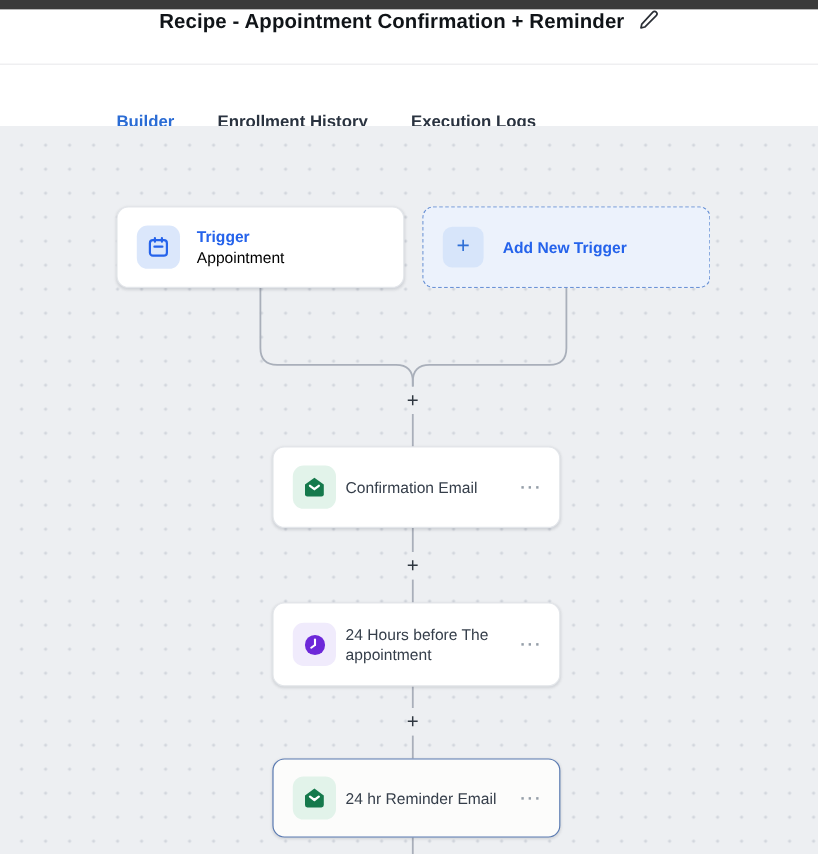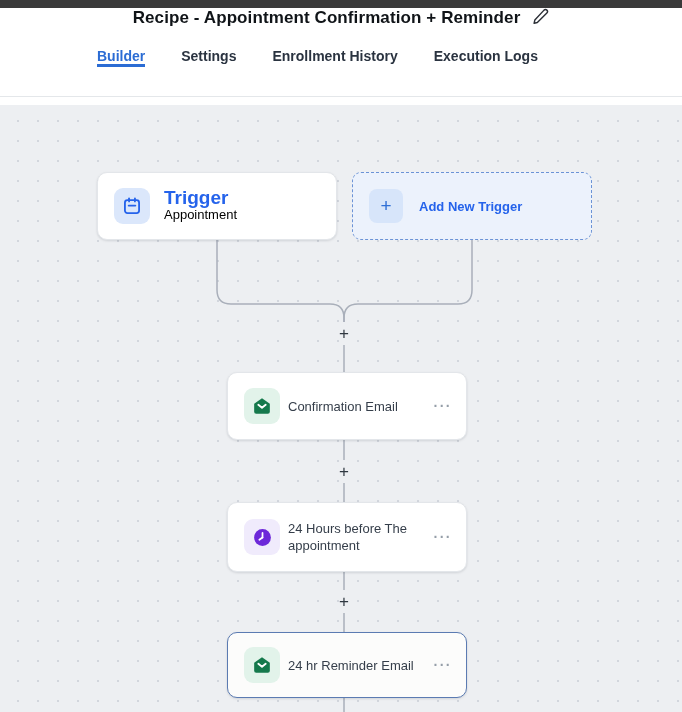--- a/index.html
+++ b/index.html
@@ -11,22 +11,22 @@
   .topbar { position:absolute; left:0; top:0; width:682px; height:8px; background:#3a3a3a; }
 
   
   .header { position:absolute; left:0; top:8px; width:682px; height:46px; background:#fff;
             display:flex; align-items:flex-start; justify-content:center; gap:12px;
             border-bottom:1px solid #ececee; }
   .header .title { font-size:17px; font-weight:700; color:#101418; letter-spacing:.1px; }
   .pencil { width:17px; height:17px; cursor:pointer; }
 
   
-  .tabbar { position:absolute; left:0; top:46px; width:682px; height:51px; background:#fff;
-            display:flex; align-items:flex-start; gap:36px; padding-left:97px;
+  .tabbar { position:absolute; left:0; top:62px; width:682px; height:51px; background:#fff;
+            display:flex; align-items:flex-end; gap:36px; padding-left:97px;
             border-bottom:1px solid #e4e7ea; }
   .tab { display:flex; align-items:center; font-size:14px; font-weight:600; color:#2a3340;
          cursor:pointer; border-bottom:3px solid transparent; padding-top:2px; }
   .tab.active { color:#2b6cd4; border-bottom-color:#2b6cd4; }
 
   
   .canvas { position:absolute; left:0; top:105px; width:682px; height:607px;
             background-color:#edeff2;
             background-image:radial-gradient(circle, #d2d6dd 1.1px, rgba(0,0,0,0) 1.5px);
             background-size:20px 20px; background-position:8px 6px; }
@@ -35,21 +35,21 @@
   .card { position:absolute; background:#fff; border:1px solid #e3e6ea; border-radius:10px;
           box-shadow:0 1px 3px rgba(16,24,40,.08), 0 1px 2px rgba(16,24,40,.05);
           display:flex; align-items:center; cursor:pointer; }
 
   .trigger-card { left:97px; top:67px; width:240px; height:68px; padding-left:16px; gap:14px; }
   .icon-sq { width:36px; height:36px; border-radius:9px; display:flex; align-items:center;
              justify-content:center; flex:0 0 auto; }
   .icon-blue-bg   { background:#dbe7fb; }
   .icon-green-bg  { background:#e2f3ea; }
   .icon-purple-bg { background:#f0ebfc; }
-  .trigger-text .t1 { font-size:19px; font-weight:700; color:#2563eb; line-height:17px; }
+  .trigger-text .t1 { font-size:13px; font-weight:700; color:#2563eb; line-height:17px; }
   .trigger-text .t2 { font-size:13px; font-weight:400; color:#000000; line-height:17px; }
 
   .add-trigger { position:absolute; left:352px; top:67px; width:240px; height:68px;
                  background:#ecf2fc; border:1.5px dashed #6b93d6; border-radius:9px;
                  display:flex; align-items:center; padding-left:16px; gap:16px; cursor:pointer; }
   .add-plus-sq { width:34px; height:34px; border-radius:8px; background:#d7e5fa;
                  display:flex; align-items:center; justify-content:center;
                  color:#2f6fd6; font-size:19px; font-weight:500; }
   .add-label { font-size:13px; font-weight:700; color:#2563eb; }
 
@@ -78,21 +78,20 @@
 
   <div class="header">
     <span class="title">Recipe - Appointment Confirmation + Reminder</span>
     <svg class="pencil" viewBox="0 0 24 24" fill="none" stroke="#2b2f36" stroke-width="2" stroke-linecap="round" stroke-linejoin="round">
       <path d="M17 3a2.8 2.8 0 0 1 4 4L7.5 20.5 3 21.5 4 17Z"></path>
     </svg>
   </div>
 
   <div class="tabbar">
     <div class="tab active">Builder</div>
-    <div class="tab">Settings</div>
     <div class="tab">Enrollment History</div>
     <div class="tab">Execution Logs</div>
   </div>
 
   <div class="canvas">
 
     <svg class="wires" viewBox="0 0 682 607" fill="none" stroke="#a9afba" stroke-width="1.5">
       <path d="M217,135 V185 Q217,199 231,199 H330 Q344,199 344,213 V217"></path>
       <path d="M472,135 V185 Q472,199 458,199 H358 Q344,199 344,213 V217"></path>
       <path d="M344,240 V267"></path>

